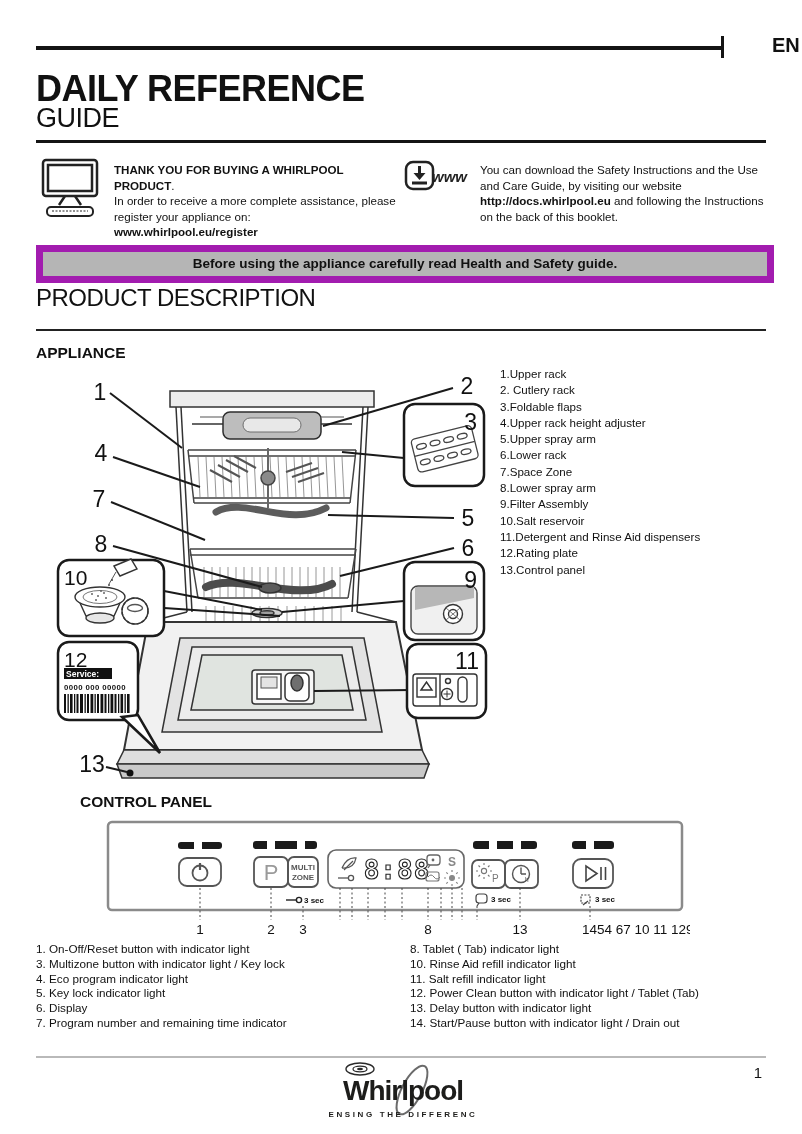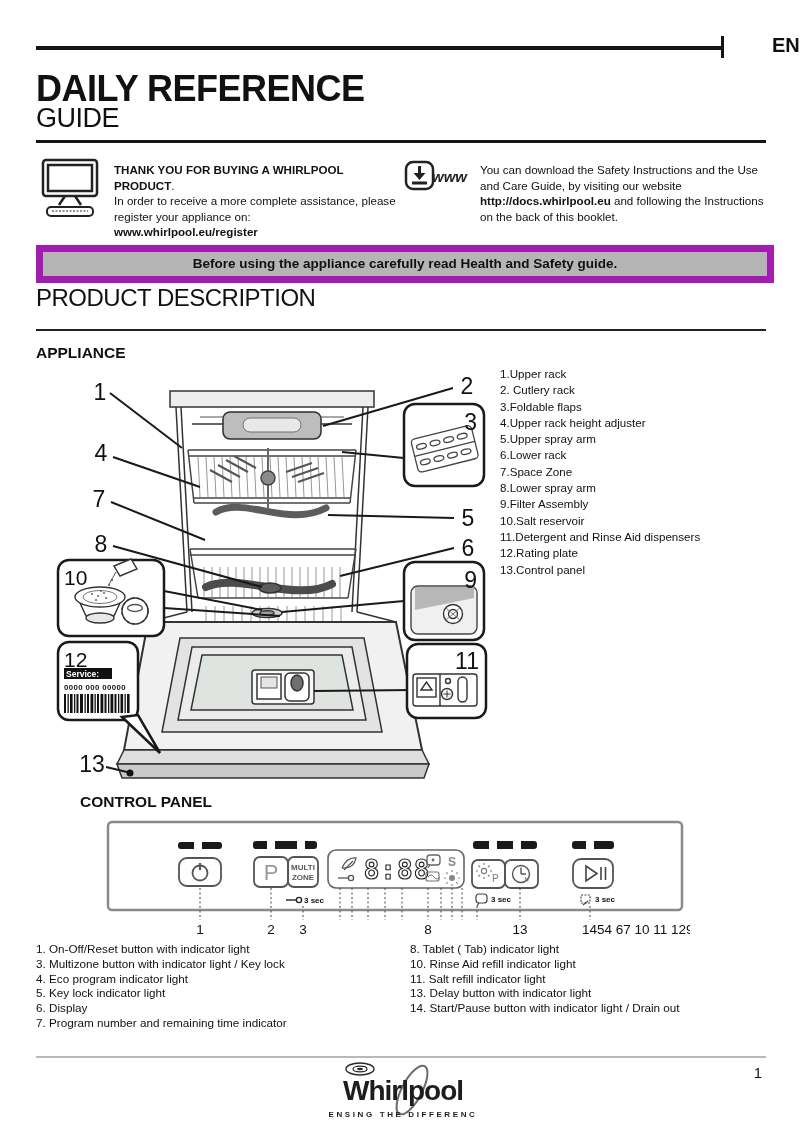--- a/index.html
+++ b/index.html
@@ -399,20 +399,21 @@
     <div>3.  Multizone button with indicator light / Key lock</div>
     <div>4.  Eco program indicator light</div>
     <div>5. Key lock indicator light</div>
     <div>6. Display</div>
     <div>7. Program number and remaining time indicator</div>
   </div>
   <div class="abs legend" style="left:410px;top:942px;">
     <div>8.  Tablet ( Tab) indicator light</div>
     <div>10. Rinse Aid refill indicator light</div>
     <div>11. Salt refill indicator light</div>
+    <div>12. Power Clean button with indicator light / Tablet (Tab)</div>
     <div>13. Delay button with indicator light</div>
     <div>14. Start/Pause button with indicator light / Drain out</div>
   </div>
 
   <div class="abs" style="left:36px;top:1056px;width:730px;height:2px;background:#b9b9b9;"></div>
   <div class="abs pageno" style="left:700px;top:1064px;width:62px;">1</div>
 
   <svg class="abs" style="left:328px;top:1060px;" width="150" height="62" viewBox="0 0 150 62">
     <g fill="none" stroke="#2a2a2a">
       <ellipse cx="32" cy="9" rx="14" ry="6" stroke-width="1.4"></ellipse>

